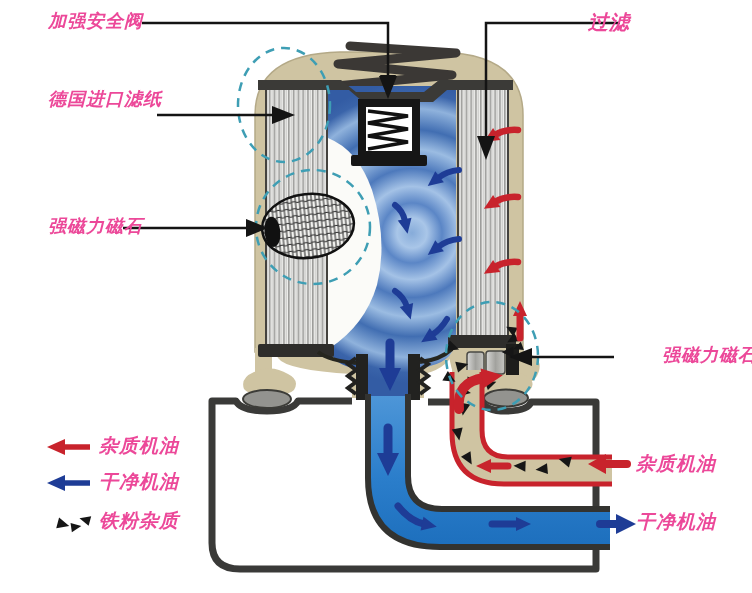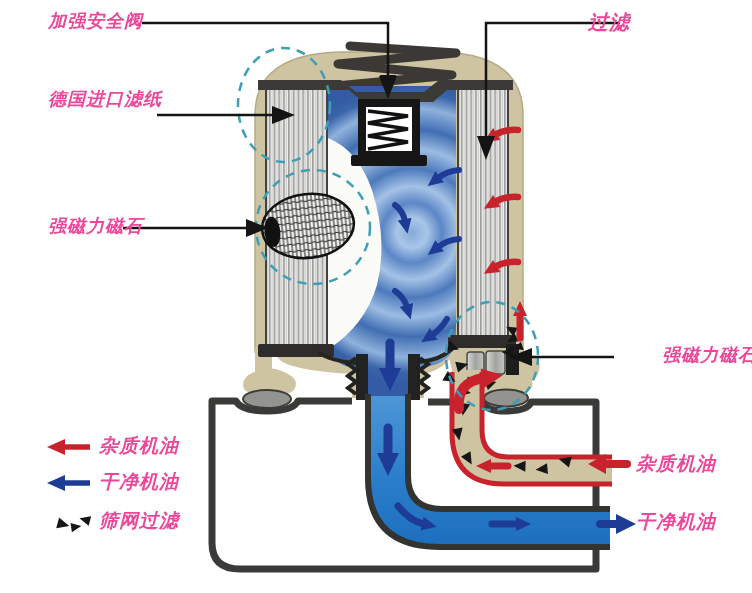--- a/index.html
+++ b/index.html
@@ -227,15 +227,15 @@
 <div class="lbl s18" style="left:48px;top:12px;">加强安全阀</div>
 <div class="lbl s20" style="left:588px;top:11px;">过滤</div>
 <div class="lbl s18" style="left:48px;top:90px;">德国进口滤纸</div>
 <div class="lbl s18" style="left:48px;top:217px;">强磁力磁石</div>
 <div class="lbl s18" style="left:618px;top:346px;margin-left:44px;">强磁力磁石</div>
 <div class="lbl s19" style="left:636px;top:454px;">杂质机油</div>
 <div class="lbl s19" style="left:636px;top:512px;">干净机油</div>
 
 <div class="lbl s19" style="left:99px;top:436px;">杂质机油</div>
 <div class="lbl s19" style="left:99px;top:472px;">干净机油</div>
-<div class="lbl s19" style="left:99px;top:511px;">筛网过滤</div>
+<div class="lbl s19" style="left:99px;top:511px;">铁粉杂质</div>
 
 </div>
 
 </body></html>

